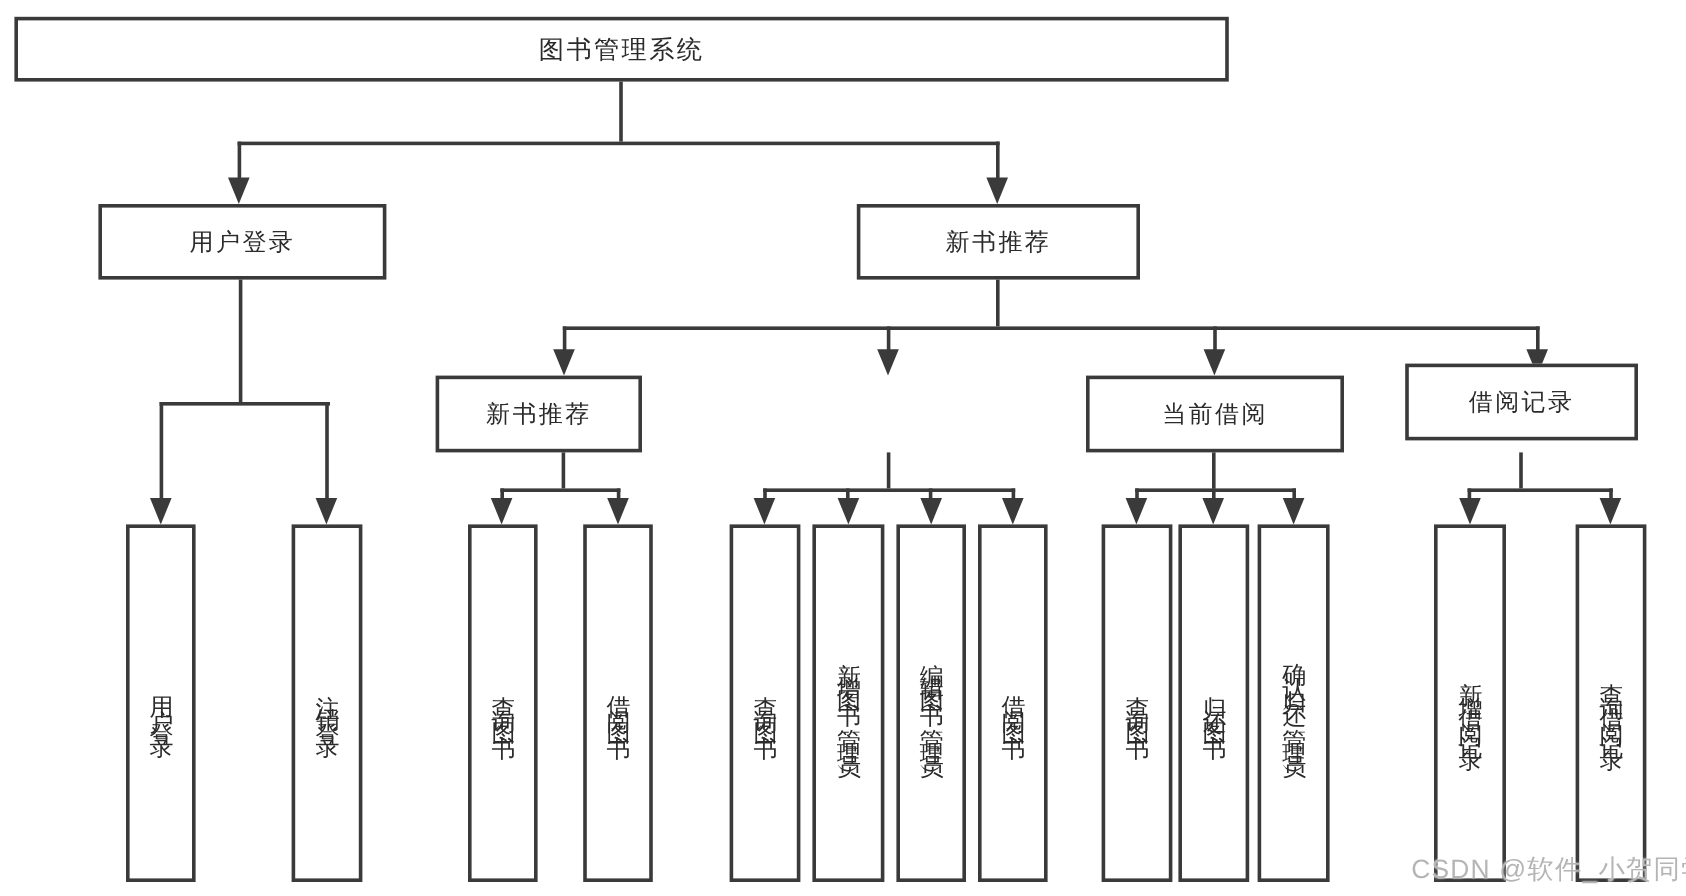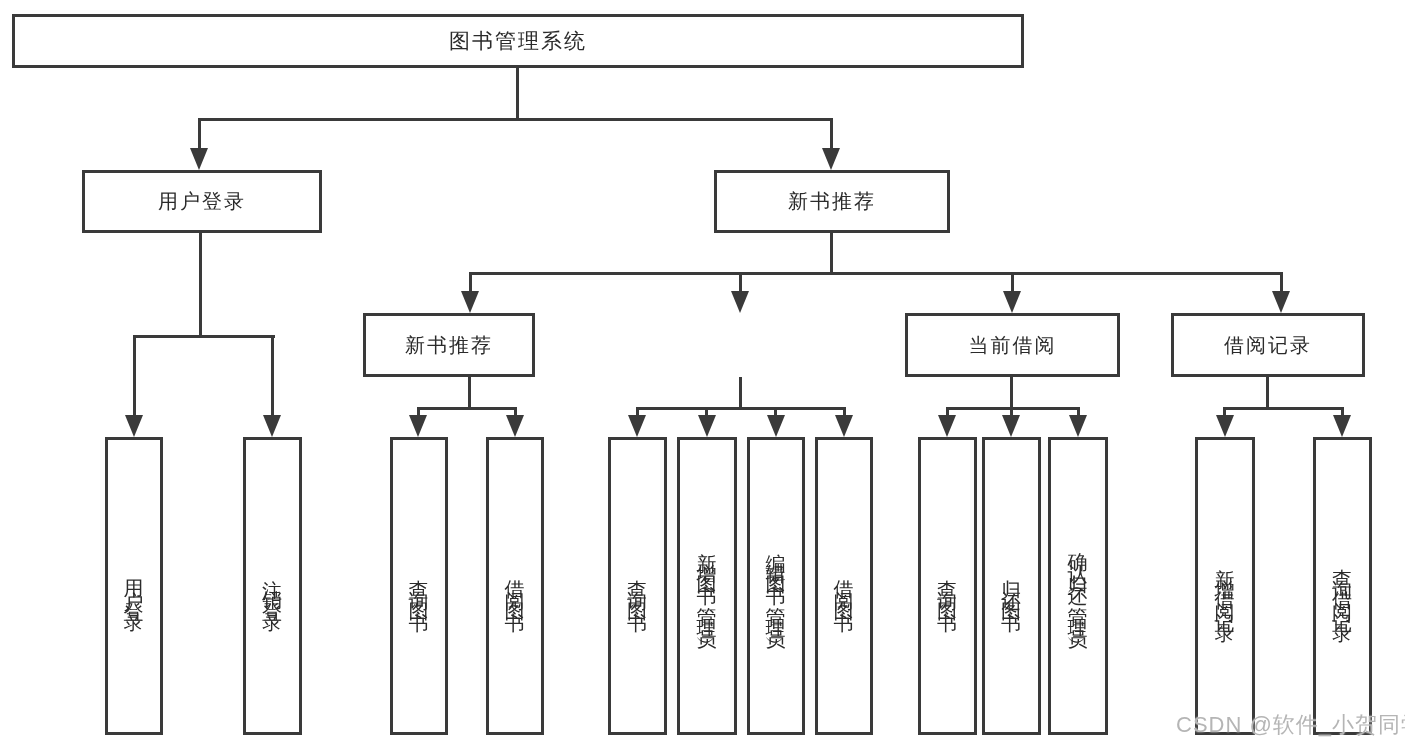--- a/index.html
+++ b/index.html
@@ -92,21 +92,21 @@
   <div class="arrow" style="left:1003px; top:291px;"></div>
   <div class="line" style="left:1280px; top:272px; width:3px; height:20px;"></div>
   <div class="arrow" style="left:1272px; top:291px;"></div>
 
   <div class="box" style="left:363px; top:313px; width:172px; height:64px;">
     <span class="hlabel">新书推荐</span>
   </div>
   <div class="box" style="left:905px; top:313px; width:215px; height:64px;">
     <span class="hlabel">当前借阅</span>
   </div>
-  <div class="box" style="left:1171px; top:313px; width:194px; height:64px;text-align:right;">
+  <div class="box" style="left:1171px; top:303px; width:194px; height:64px;text-align:right;">
     <span class="hlabel">借阅记录</span>
   </div>
 
   <div class="line" style="left:468px; top:377px; width:3px; height:30px;"></div>
   <div class="line" style="left:417px; top:407px; width:100px; height:3px;"></div>
   <div class="line" style="left:417px; top:407px; width:3px; height:9px;"></div>
   <div class="arrow" style="left:409px; top:415px;"></div>
   <div class="line" style="left:514px; top:407px; width:3px; height:9px;"></div>
   <div class="arrow" style="left:506px; top:415px;"></div>
 

